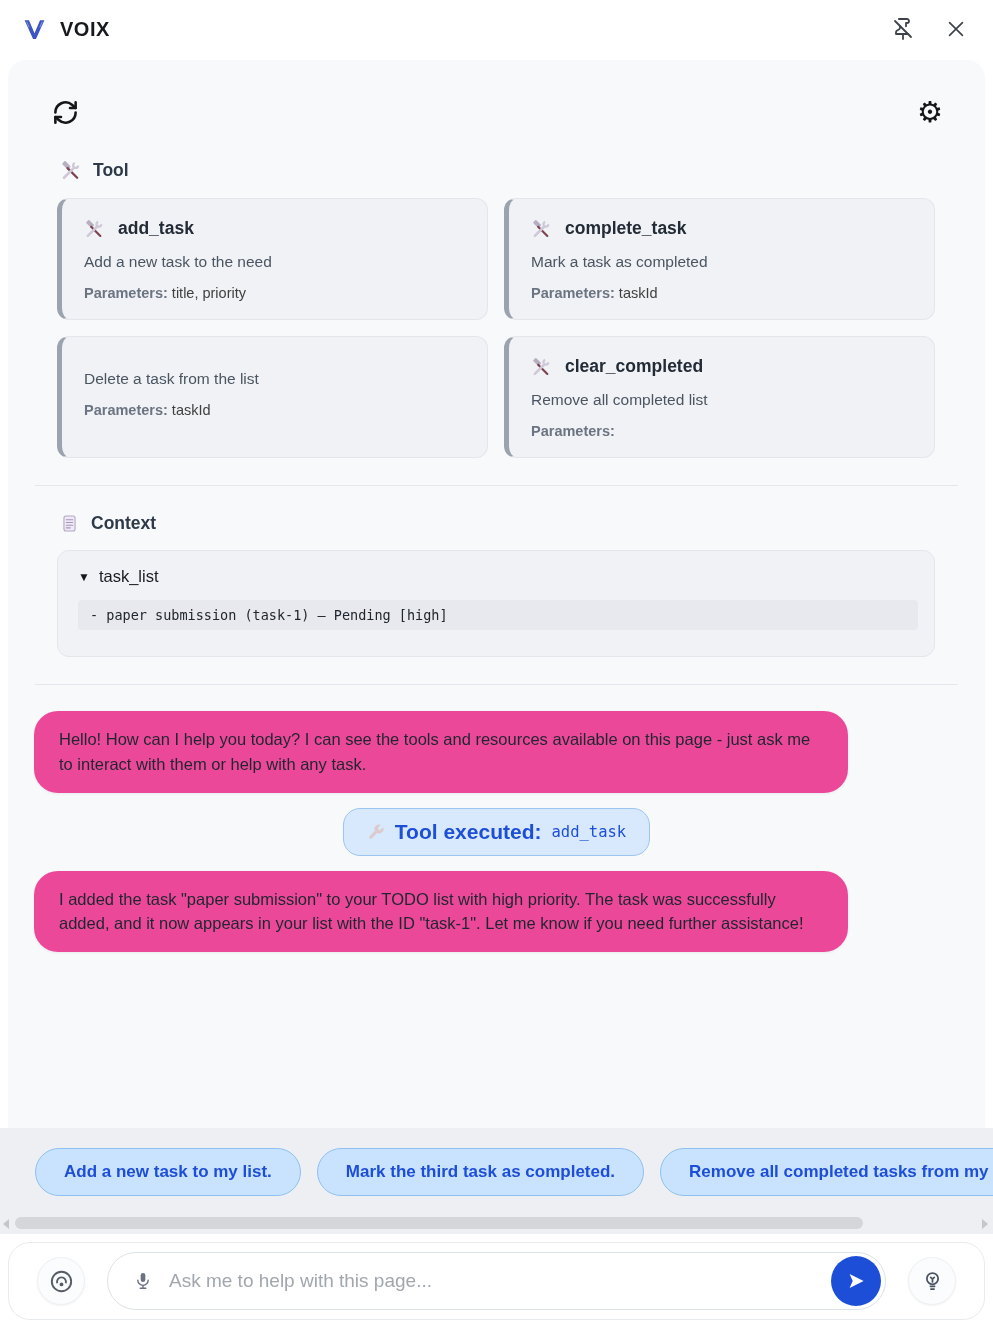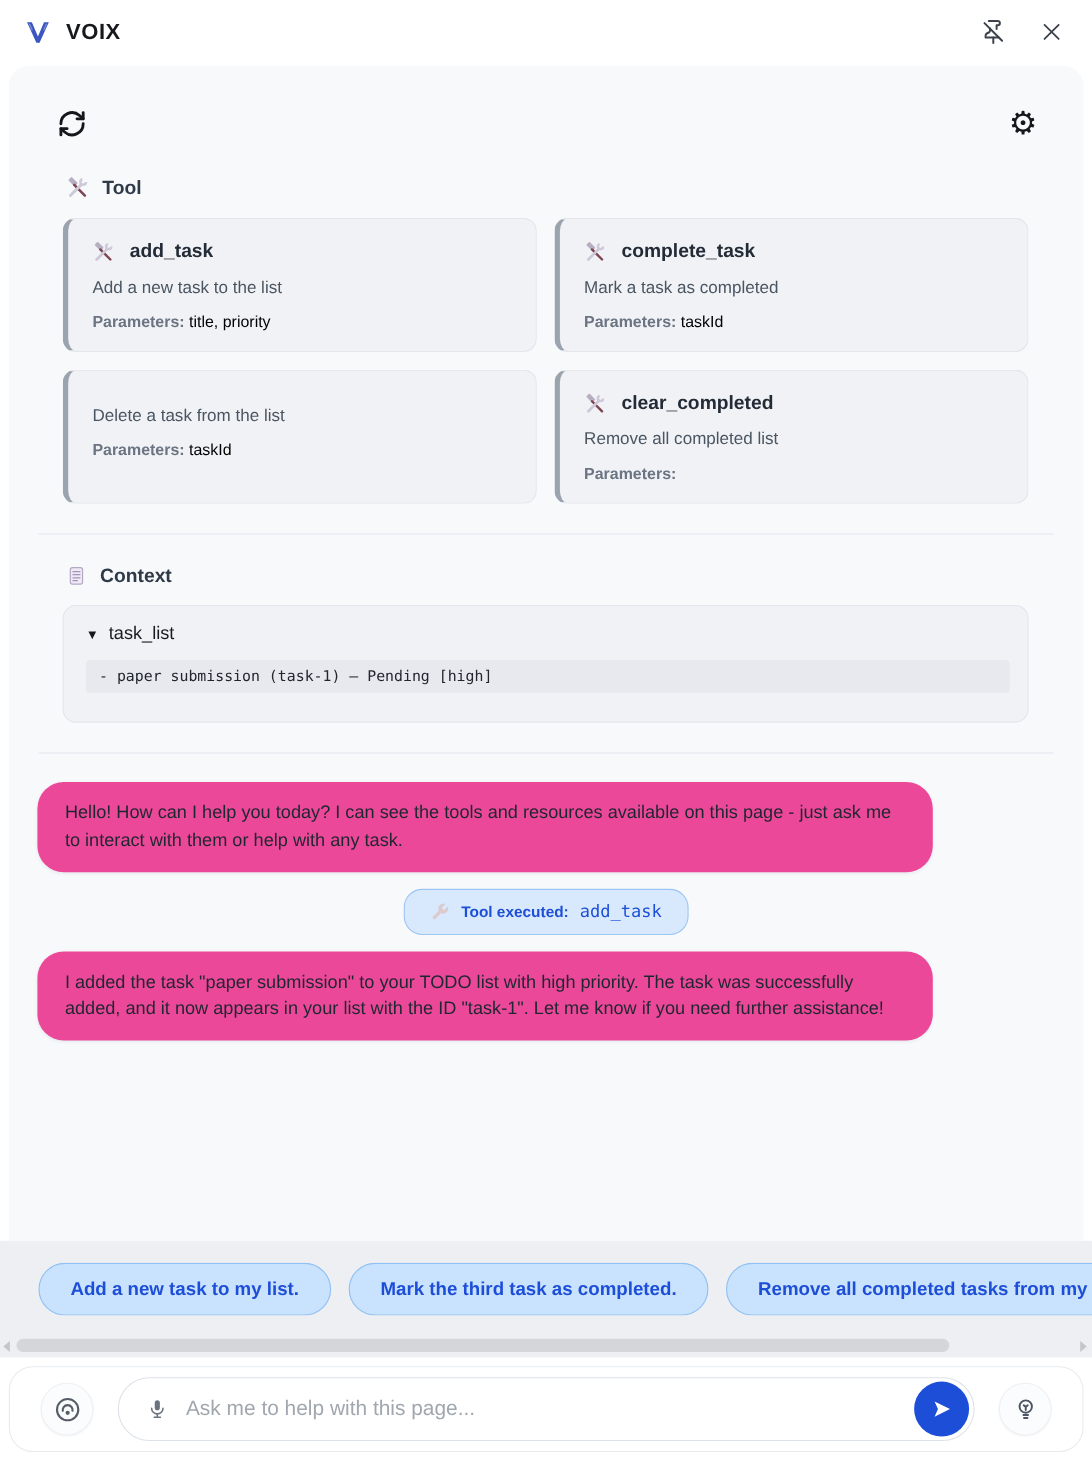--- a/index.html
+++ b/index.html
@@ -27,21 +27,21 @@
   .section-title { font-size:17.5px; font-weight:700; color:#2f3a48; }
 
   .tools-section { margin-top:32px; }
   .tool-grid { display:grid; grid-template-columns:1fr 1fr; gap:16px; padding:0 50px 0 49px; margin-top:17px; }
   .tool-card { background:#f1f2f5; border:1px solid #e3e6ea; border-left:5px solid #9ba3ae;
                border-radius:12px; padding:19px 22px 18px; }
   .tool-title { display:flex; align-items:center; gap:14px; }
   .tool-name { font-size:17.5px; font-weight:700; color:#222b36; }
   .tool-desc { margin-top:14px; font-size:15.5px; color:#4a5562; }
   .tool-params { margin-top:14px; font-size:14.5px; color:#6b7482; font-weight:700; }
-  .tool-params .pvals { font-weight:400; color:#000000; }
+  .tool-params .pvals { font-weight:400; color:#404040; }
 
   .divider { border:none; border-top:1px solid #e4e8ee; margin:27px 27px 0; }
 
   .context-section { margin-top:27px; }
   .context-card { margin:16px 50px 0 49px; background:#f1f2f5; border:1px solid #e3e6ea;
                   border-radius:12px; padding:16px 16px 26px 20px; }
   .context-head { display:flex; align-items:center; gap:9px; cursor:pointer; }
   .context-caret { font-size:12px; color:#15171b; }
   .context-name { font-size:16.5px; font-weight:500; color:#181c22; }
   .context-code { margin-top:14px; background:#e7e9ee; border-radius:4px; padding:7px 12px;
@@ -51,21 +51,21 @@
   
   .chat { margin-top:26px; padding:0 26px; display:flex; flex-direction:column; gap:15px; }
   .bubble { border-radius:24px; font-size:16.5px; line-height:1.5; }
   .bubble.assistant { background:#ec4899; color:#1f2630; padding:16px 25px;
                       max-width:88%; align-self:flex-start; box-shadow:0 1px 3px rgba(40,50,70,.07); }
   .bubble.user { background:var(--user-bubble,#1e4fb5); color:#fff; padding:14px 26px;
                  align-self:flex-end; }
   .tool-pill { align-self:center; display:flex; align-items:center; gap:10px;
                background:#d8e9fd; border:1.5px solid #9cc5f4; border-radius:17px;
                padding:11px 23px; color:var(--accent-blue,#1d4ed8); }
-  .tool-pill .pill-label { font-size:14px; font-weight:700; }
+  .tool-pill .pill-label { font-size:21px; font-weight:700; }
   .tool-pill .pill-tool { font-family:"DejaVu Sans Mono", monospace; font-size:15.5px; }
 
   
   .suggestions { flex:none; height:106px; background:#edeff2; padding-top:20px; position:relative; }
   .chip-row { display:flex; gap:16px; padding-left:35px; white-space:nowrap; overflow:hidden; }
   .chip { flex:none; height:48px; display:flex; align-items:center; padding:0 28px;
           background:#c9e2fd; border:1px solid #8fc0f3; border-radius:24px;
           color:var(--accent-blue,#1d4ed8); font-size:17px; font-weight:600;
           font-family:"Liberation Sans", sans-serif; cursor:pointer; }
   .hscrollbar { position:absolute; left:0; right:0; bottom:3px; height:16px; }
@@ -153,21 +153,21 @@
         <div class="tool-card">
           <div class="tool-title">
             <svg width="20" height="20" viewBox="0 0 24 24">
                 <rect x="2.6" y="3.4" width="9.4" height="5" rx="1" transform="rotate(45 7.3 5.9)" fill="#b7aec2"></rect>
                 <path d="M19.6 20.3 L8.6 9.3" stroke="#7d4350" stroke-width="2.6" stroke-linecap="round"></path>
                 <path d="M4.6 20.3 L16.2 8.7" stroke="#cfc8d8" stroke-width="3" stroke-linecap="round"></path>
                 <circle cx="17.8" cy="6.2" r="2.9" fill="none" stroke="#cfc8d8" stroke-width="2.6" stroke-dasharray="12.5 5.8"></circle>
               </svg>
             <span class="tool-name">add_task</span>
           </div>
-          <div class="tool-desc">Add a new task to the list</div>
+          <div class="tool-desc">Add a new task to the need</div>
           <div class="tool-params">
             <span>Parameters:</span> <span class="pvals">title, priority</span>
           </div>
         </div>
 
         <div class="tool-card">
           <div class="tool-title">
             <svg width="20" height="20" viewBox="0 0 24 24">
                 <rect x="2.6" y="3.4" width="9.4" height="5" rx="1" transform="rotate(45 7.3 5.9)" fill="#b7aec2"></rect>
                 <path d="M19.6 20.3 L8.6 9.3" stroke="#7d4350" stroke-width="2.6" stroke-linecap="round"></path>

